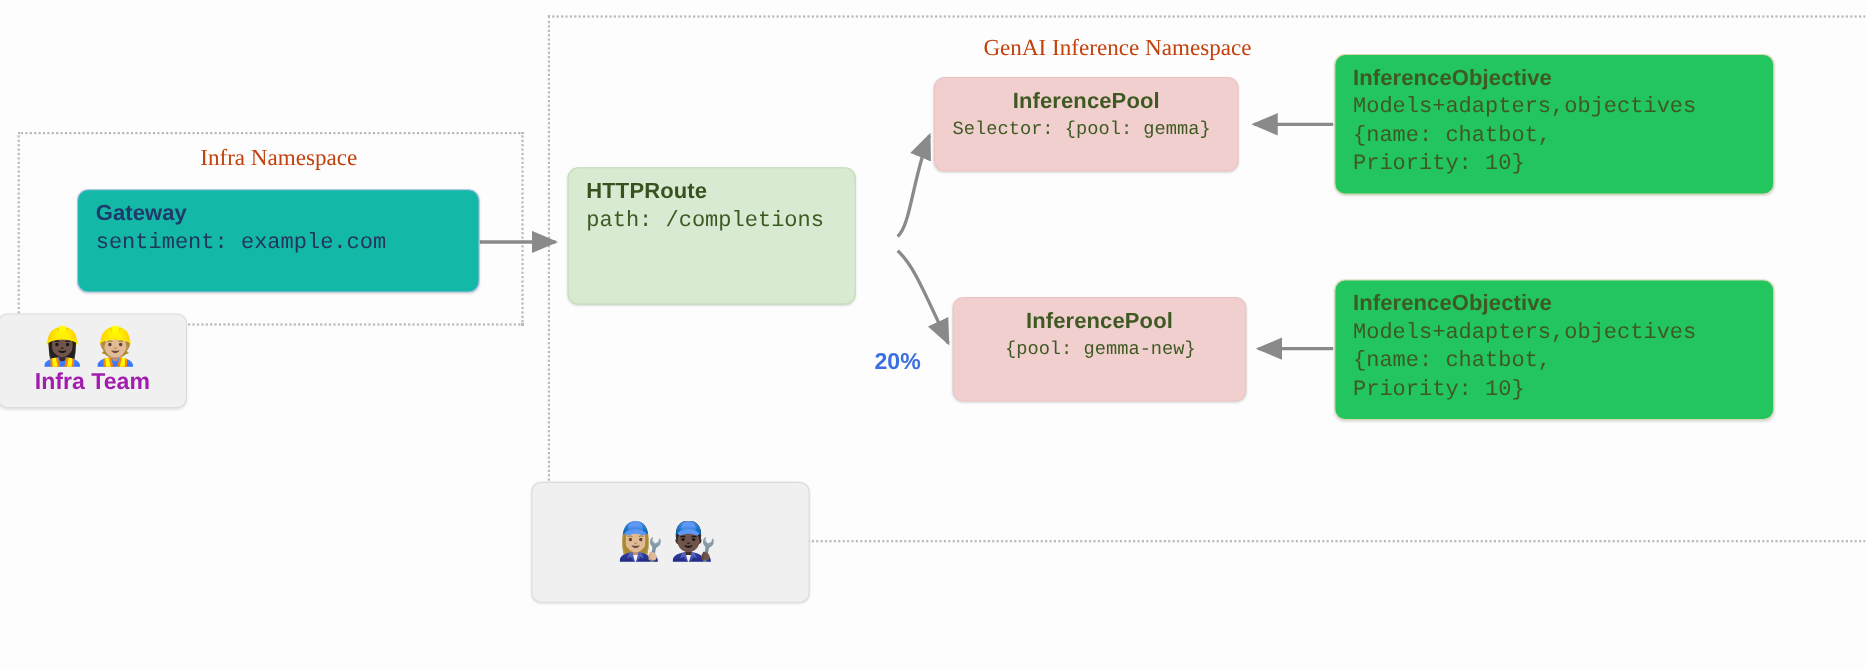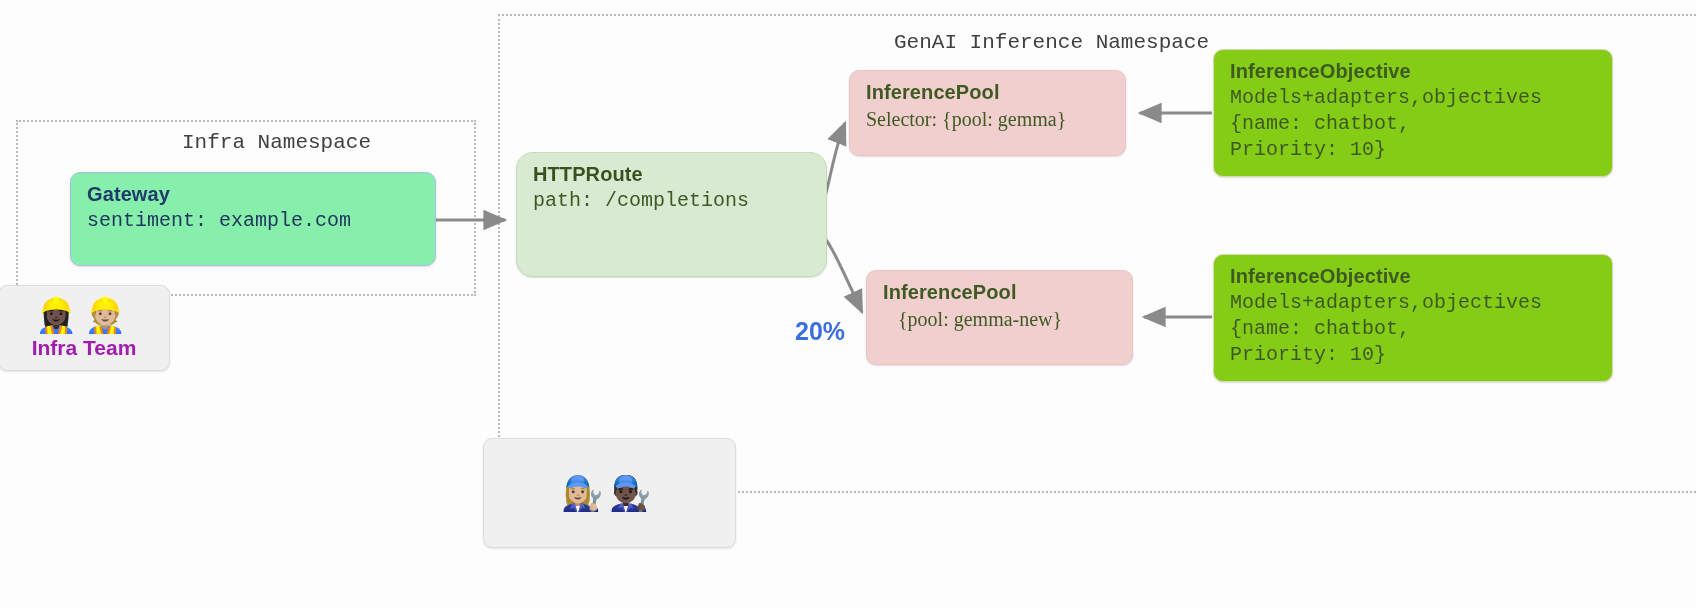--- a/index.html
+++ b/index.html
@@ -21,23 +21,23 @@
   
   .ns {
     position: absolute;
     border: 2px dotted #b9b9b9;
     background: transparent;
     box-sizing: border-box;
   }
   .ns-title {
     position: absolute;
     font-size: 21px;
-    color: #404040;
+    color: #c2410c;
     white-space: nowrap;
-    font-family: Liberation Mono, monospace;
+    font-family: Liberation Serif, serif;
   }
 
   
   .card {
     position: absolute;
     box-sizing: border-box;
     border-radius: 10px;
     padding: 10px 16px 13px 16px;
     box-shadow: 0 1px 2px rgba(0,0,0,0.13);
   }
@@ -50,51 +50,51 @@
   }
   .card .ln {
     font-size: 20px;
     line-height: 26px;
     font-family: "Liberation Mono", monospace;
     white-space: pre;
   }
 
   
   .c-gateway {
-    background: #86efac;
+    background: #14b8a6;
     border: 1px solid #a7bee6;
     color: #22365e;
   }
   .c-gateway .hd { color: #1f3a6b; }
 
   
   .c-route {
     background: #d9ead3;
     border: 1px solid #c3dcb8;
     color: #3b5a22;
   }
   .c-route .hd { color: #38521f; }
 
   
   .c-pool {
     background: #f2cfcf;
     border: 1px solid #ecc3c3;
     color: #3e5a22;
   }
-  .c-pool .hd { color: #3e5a22; }
+  .c-pool .hd { color: #3e5a22; text-align: center; }
   .c-pool .ln-sans {
-    font-size: 20px;
+    font-size: 17px;
     line-height: 26px;
-    font-family: Liberation Serif, serif;
+    font-family: Liberation Mono, monospace;
     white-space: pre;
   }
 
   
   .c-obj {
-    background: #84cc16;
+    background: #22c55e;
     border: 1px solid #d9d9b0;
     color: #3e5a22;
   }
   .c-obj .hd { color: #3e5a22; }
 
   
   .team {
     position: absolute;
     box-sizing: border-box;
     background: #f0f0f0;
@@ -117,21 +117,21 @@
     font-weight: bold;
     color: #a21caf;
     margin-top: 2px;
     white-space: nowrap;
     font-family: "Liberation Sans", sans-serif;
   }
 
   
   .ratio {
     position: absolute;
-    font-size: 25px;
+    font-size: 21px;
     font-weight: bold;
     color: #3b6fe0;
     font-family: "Liberation Sans", sans-serif;
   }
 
   
   #edges {
     position: absolute;
     left: 0; top: 0;
     width: 1696px; height: 608px;
@@ -175,21 +175,21 @@
     <g>
       <path d="M1212,317 L1144,317" stroke="#8a8a8a" stroke-width="3" fill="none" marker-end="url(#arrow)"></path>
     </g>
   </svg>
 
   <div class="card c-gateway" style="left:70px; top:172px; width:366px; height:94px;">
     <div class="hd">Gateway</div>
     <div class="ln">sentiment: example.com</div>
   </div>
 
-  <div class="card c-route" style="left:516px; top:152px; width:311px; height:125px;border-radius:17px;">
+  <div class="card c-route" style="left:516px; top:152px; width:262px; height:125px;">
     <div class="hd">HTTPRoute</div>
     <div class="ln">path: /completions</div>
   </div>
 
   <div class="card c-pool" style="left:849px; top:70px; width:277px; height:86px;">
     <div class="hd">InferencePool</div>
     <div class="ln-sans">Selector: {pool: gemma}</div>
   </div>
 
   <div class="card c-pool" style="left:866px; top:270px; width:267px; height:95px;">

